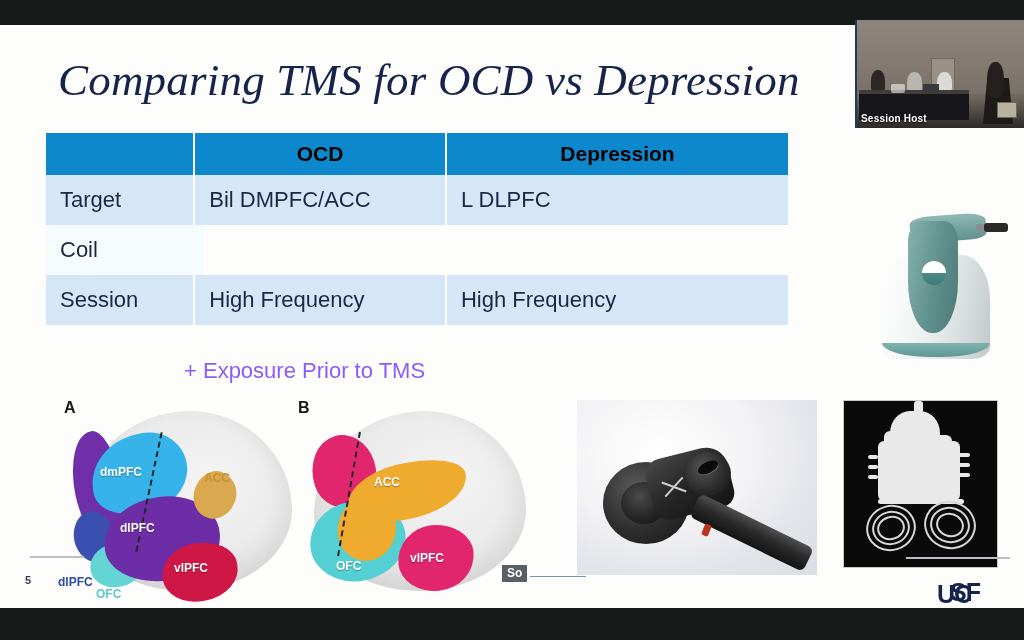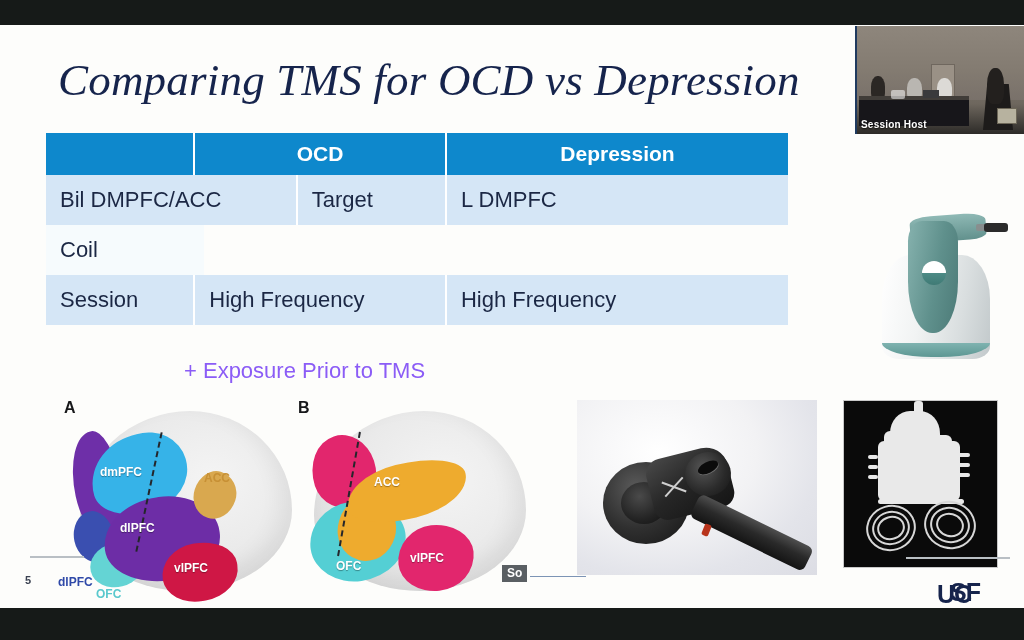--- a/index.html
+++ b/index.html
@@ -31,21 +31,21 @@
 
   
   #table { position:absolute; left:46px; top:108px; width:742px; }
   .trow { display:flex; width:100%; }
   .tcell { padding:0 14px; display:flex; align-items:center; }
   .c0 { width:158px; }
   .c1 { width:268px; }
   .c2 { width:364px; }
 
   .thead .tcell {
-    height:42px; background:#0e88cc; color:#ffffff;
+    height:42px; background:#0e88cc; color:#000000;
     font-size:21px; font-weight:bold; justify-content:center;
     border-right:2px solid #ffffff;
   }
   .thead .tcell:last-child { border-right:none; }
 
   .tbody-row { height:50px; }
   .tbody-row .tcell {
     font-size:22px; color:#1b2744; border-right:2px solid #ffffff;
   }
   .tbody-row .tcell:last-child { border-right:none; }
@@ -234,21 +234,21 @@
           border:1px solid #c9c9c9; }
   #xray .blobx {
     position:absolute; background:#e9e9e9; border-radius:6px; filter:blur(.4px);
   }
   #xray .coilring {
     position:absolute; border:2px solid #d7d7d7; border-radius:50%;
   }
 
   
   #video {
-    position:absolute; left:855px; top:26px; width:169px; height:108px;
+    position:absolute; left:855px; top:20px; width:169px; height:108px;
     background:linear-gradient(180deg,#8a8278 0%,#7d756b 42%,#6e675e 72%,#2d2b28 100%);
     overflow:hidden; border-left:2px solid #1f3a5f;
   }
   #video .wall { position:absolute; left:0; top:0; width:169px; height:74px;
     background:linear-gradient(180deg,#8e867c 0%,#837b71 60%,#79716a 100%); }
   #video .door { position:absolute; left:74px; top:38px; width:24px; height:36px;
     background:#9a9186; border:1px solid #6f675e; }
   #video .tablefront { position:absolute; left:2px; top:74px; width:110px; height:26px; background:#17161a; }
   #video .tabletop { position:absolute; left:2px; top:70px; width:110px; height:5px; background:#413d39; }
   #video .podium { position:absolute; left:126px; top:58px; width:30px; height:46px;
@@ -287,23 +287,23 @@
 
     <div id="table">
 
       <div class="trow thead">
         <div class="tcell c0"></div>
         <div class="tcell c1">OCD</div>
         <div class="tcell c2">Depression</div>
       </div>
 
       <div class="trow tbody-row rowA">
+        <div class="tcell c0">Target</div>
         <div class="tcell c1">Bil DMPFC/ACC</div>
-        <div class="tcell c0">Target</div>
-        <div class="tcell c2">L DMPFC</div>
+        <div class="tcell c2">L DLPFC</div>
       </div>
 
       <div class="trow tbody-row rowB">
         <div class="tcell c0">Coil</div>
       </div>
 
       <div class="trow tbody-row rowA">
         <div class="tcell c0">Session</div>
         <div class="tcell c1">High Frequency</div>
         <div class="tcell c2">High Frequency</div>

